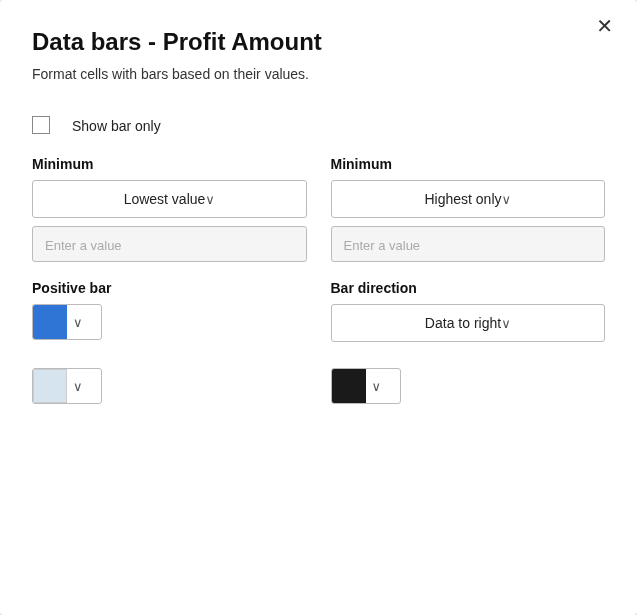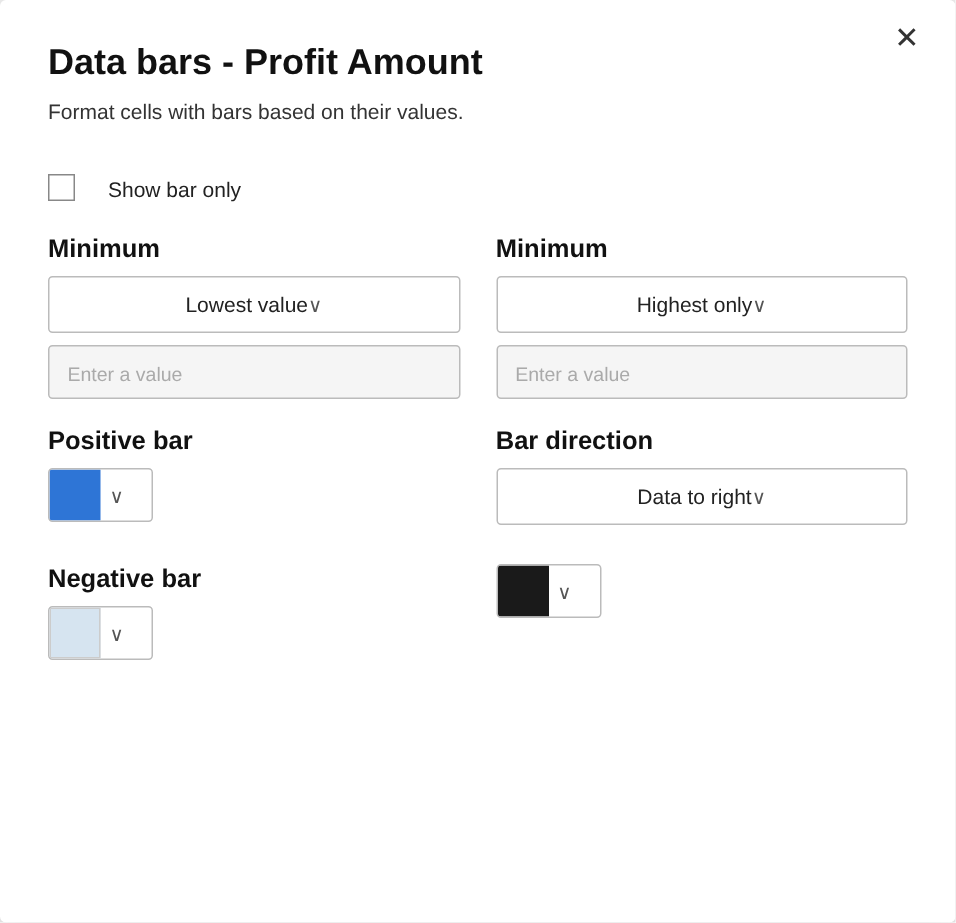--- a/index.html
+++ b/index.html
@@ -61,21 +61,21 @@
       font-size: 14px;
       color: #222;
     }
     .two-col {
       display: grid;
       grid-template-columns: 1fr 1fr;
       gap: 0 24px;
       margin-bottom: 18px;
     }
     .field-label {
-      font-size: 17px;
+      font-size: 14px;
       font-weight: 600;
       color: #111;
       margin-bottom: 8px;
     }
     .dropdown {
       width: 100%;
       border: 1.5px solid #bbb;
       border-radius: 3px;
       background: #fff;
       padding: 8px 12px;
@@ -187,21 +187,20 @@
       <div class="dropdown bar-direction-dropdown">
         <span>Data to right</span>
         <span class="dropdown-chevron">∨</span>
       </div>
     </div>
   </div>
 
   <div class="two-col">
 
     <div>
-      <div class="field-label">Negative bar</div>
       <div class="color-dropdown">
         <div class="color-swatch" style="background:#D6E4F0; border:1px solid #ccc;"></div>
         <span class="color-chevron">∨</span>
       </div>
     </div>
 
     <div>
       <div class="color-dropdown">
         <div class="color-swatch" style="background:#1a1a1a;"></div>
         <span class="color-chevron">∨</span>

